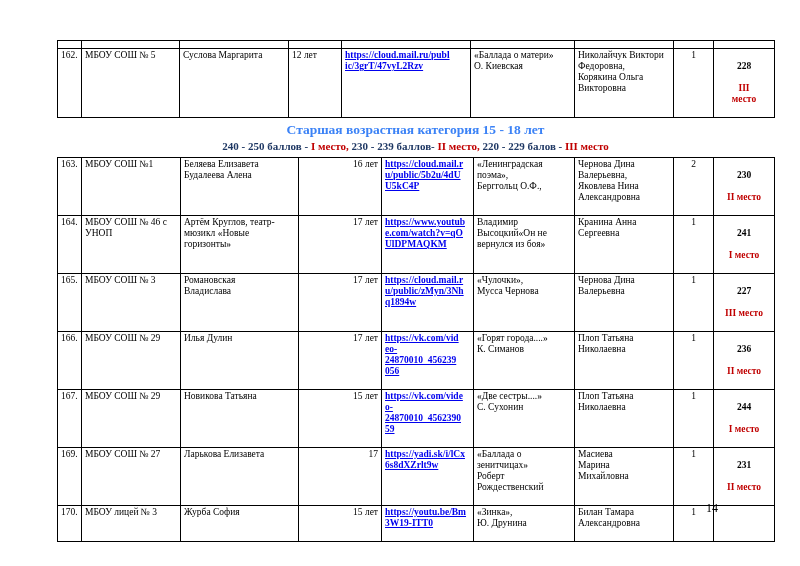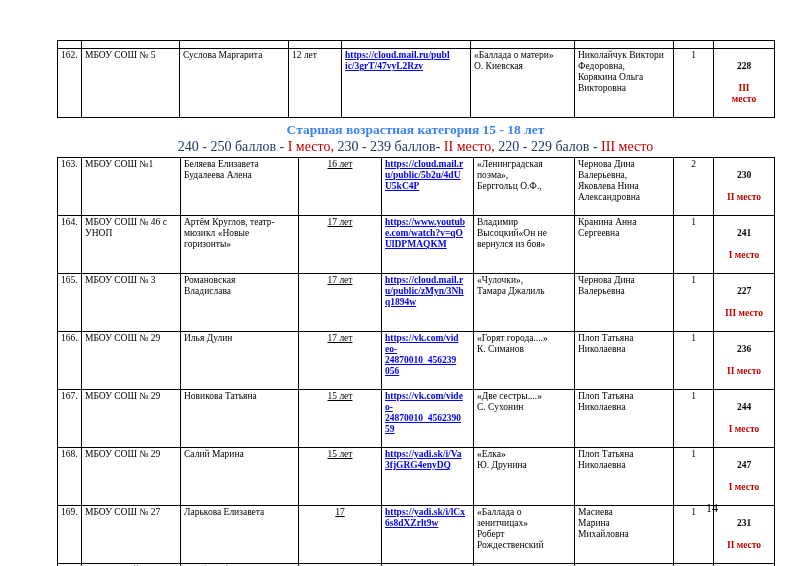--- a/index.html
+++ b/index.html
@@ -24,21 +24,21 @@
     border: 1px solid #000;
     padding: 1px 3px;
     vertical-align: top;
     font-size: 9.5px;
     line-height: 11px;
     white-space: pre-line;
     word-wrap: break-word;
     overflow: hidden;
   }
   td.c-num   { text-align: left; }
-  td.c-age   { text-align: center; text-decoration: underline; }
+  td.c-age   { text-align: right; }
   td.c-cnt   { text-align: center; }
   td.c-score { text-align: center; font-weight: bold; }
   .score-num { font-weight: bold; color: #000; }
   .place     { font-weight: bold; color: #C00000; }
   a.lnk {
     color: #0000EE;
     font-weight: bold;
     text-decoration: underline;
     white-space: pre-line;
     word-wrap: break-word;
@@ -48,22 +48,22 @@
   td.mid { vertical-align: middle; }
 
   .sec-head { padding: 3px 0 2px 0; text-align: center; }
   .sec-title {
     font-weight: bold;
     font-size: 13.5px;
     line-height: 17px;
     color: #3b82f6;
   }
   .sec-sub {
-    font-weight: normal;
-    font-size: 14px;
+    font-weight: bold;
+    font-size: 11px;
     line-height: 17px;
   }
   .navy { color: #1F3864; }
   .red  { color: #C00000; }
 
   .page-num {
     position: absolute;
     left: 706px;
     top: 501px;
     font-size: 12px;
@@ -191,21 +191,21 @@
       <tr style="height:34px">
         <td class="c-num">165.</td>
         <td>МБОУ СОШ № 3</td>
         <td>Романовская
 Владислава</td>
         <td class="c-age">17 лет</td>
         <td><a class="lnk" href="#">https://cloud.mail.r
 u/public/zMyn/3Nh
 q1894w</a></td>
         <td>«Чулочки»,
-Тамара Джалиль</td>
+Мусса Чернова</td>
         <td>Чернова Дина
 Валерьевна</td>
         <td class="c-cnt">1</td>
         <td class="c-score">
           <div class="score-num">227</div>
           <div class="place">III место</div>
         </td>
       </tr>
 
       <tr style="height:48px">
@@ -241,37 +241,20 @@
 С. Сухонин</td>
         <td>Плоп Татьяна
 Николаевна</td>
         <td class="c-cnt">1</td>
         <td class="c-score">
           <div class="score-num">244</div>
           <div class="place">I место</div>
         </td>
       </tr>
 
-      <tr style="height:38px">
-        <td class="c-num">168.</td>
-        <td>МБОУ СОШ № 29</td>
-        <td>Салий Марина</td>
-        <td class="c-age">15 лет</td>
-        <td><a class="lnk" href="#">https://yadi.sk/i/Va
-3fjGRG4enyDQ</a></td>
-        <td>«Елка»
-Ю. Друнина</td>
-        <td>Плоп Татьяна
-Николаевна</td>
-        <td class="c-cnt">1</td>
-        <td class="c-score">
-          <div class="score-num">247</div>
-          <div class="place">I место</div>
-        </td>
-      </tr>
 
       <tr style="height:54px">
         <td class="c-num">169.</td>
         <td>МБОУ СОШ № 27</td>
         <td>Ларькова Елизавета</td>
         <td class="c-age">17</td>
         <td><a class="lnk" href="#">https://yadi.sk/i/lCx
 6s8dXZrlt9w</a></td>
         <td>«Баллада о
 зенитчицах»

